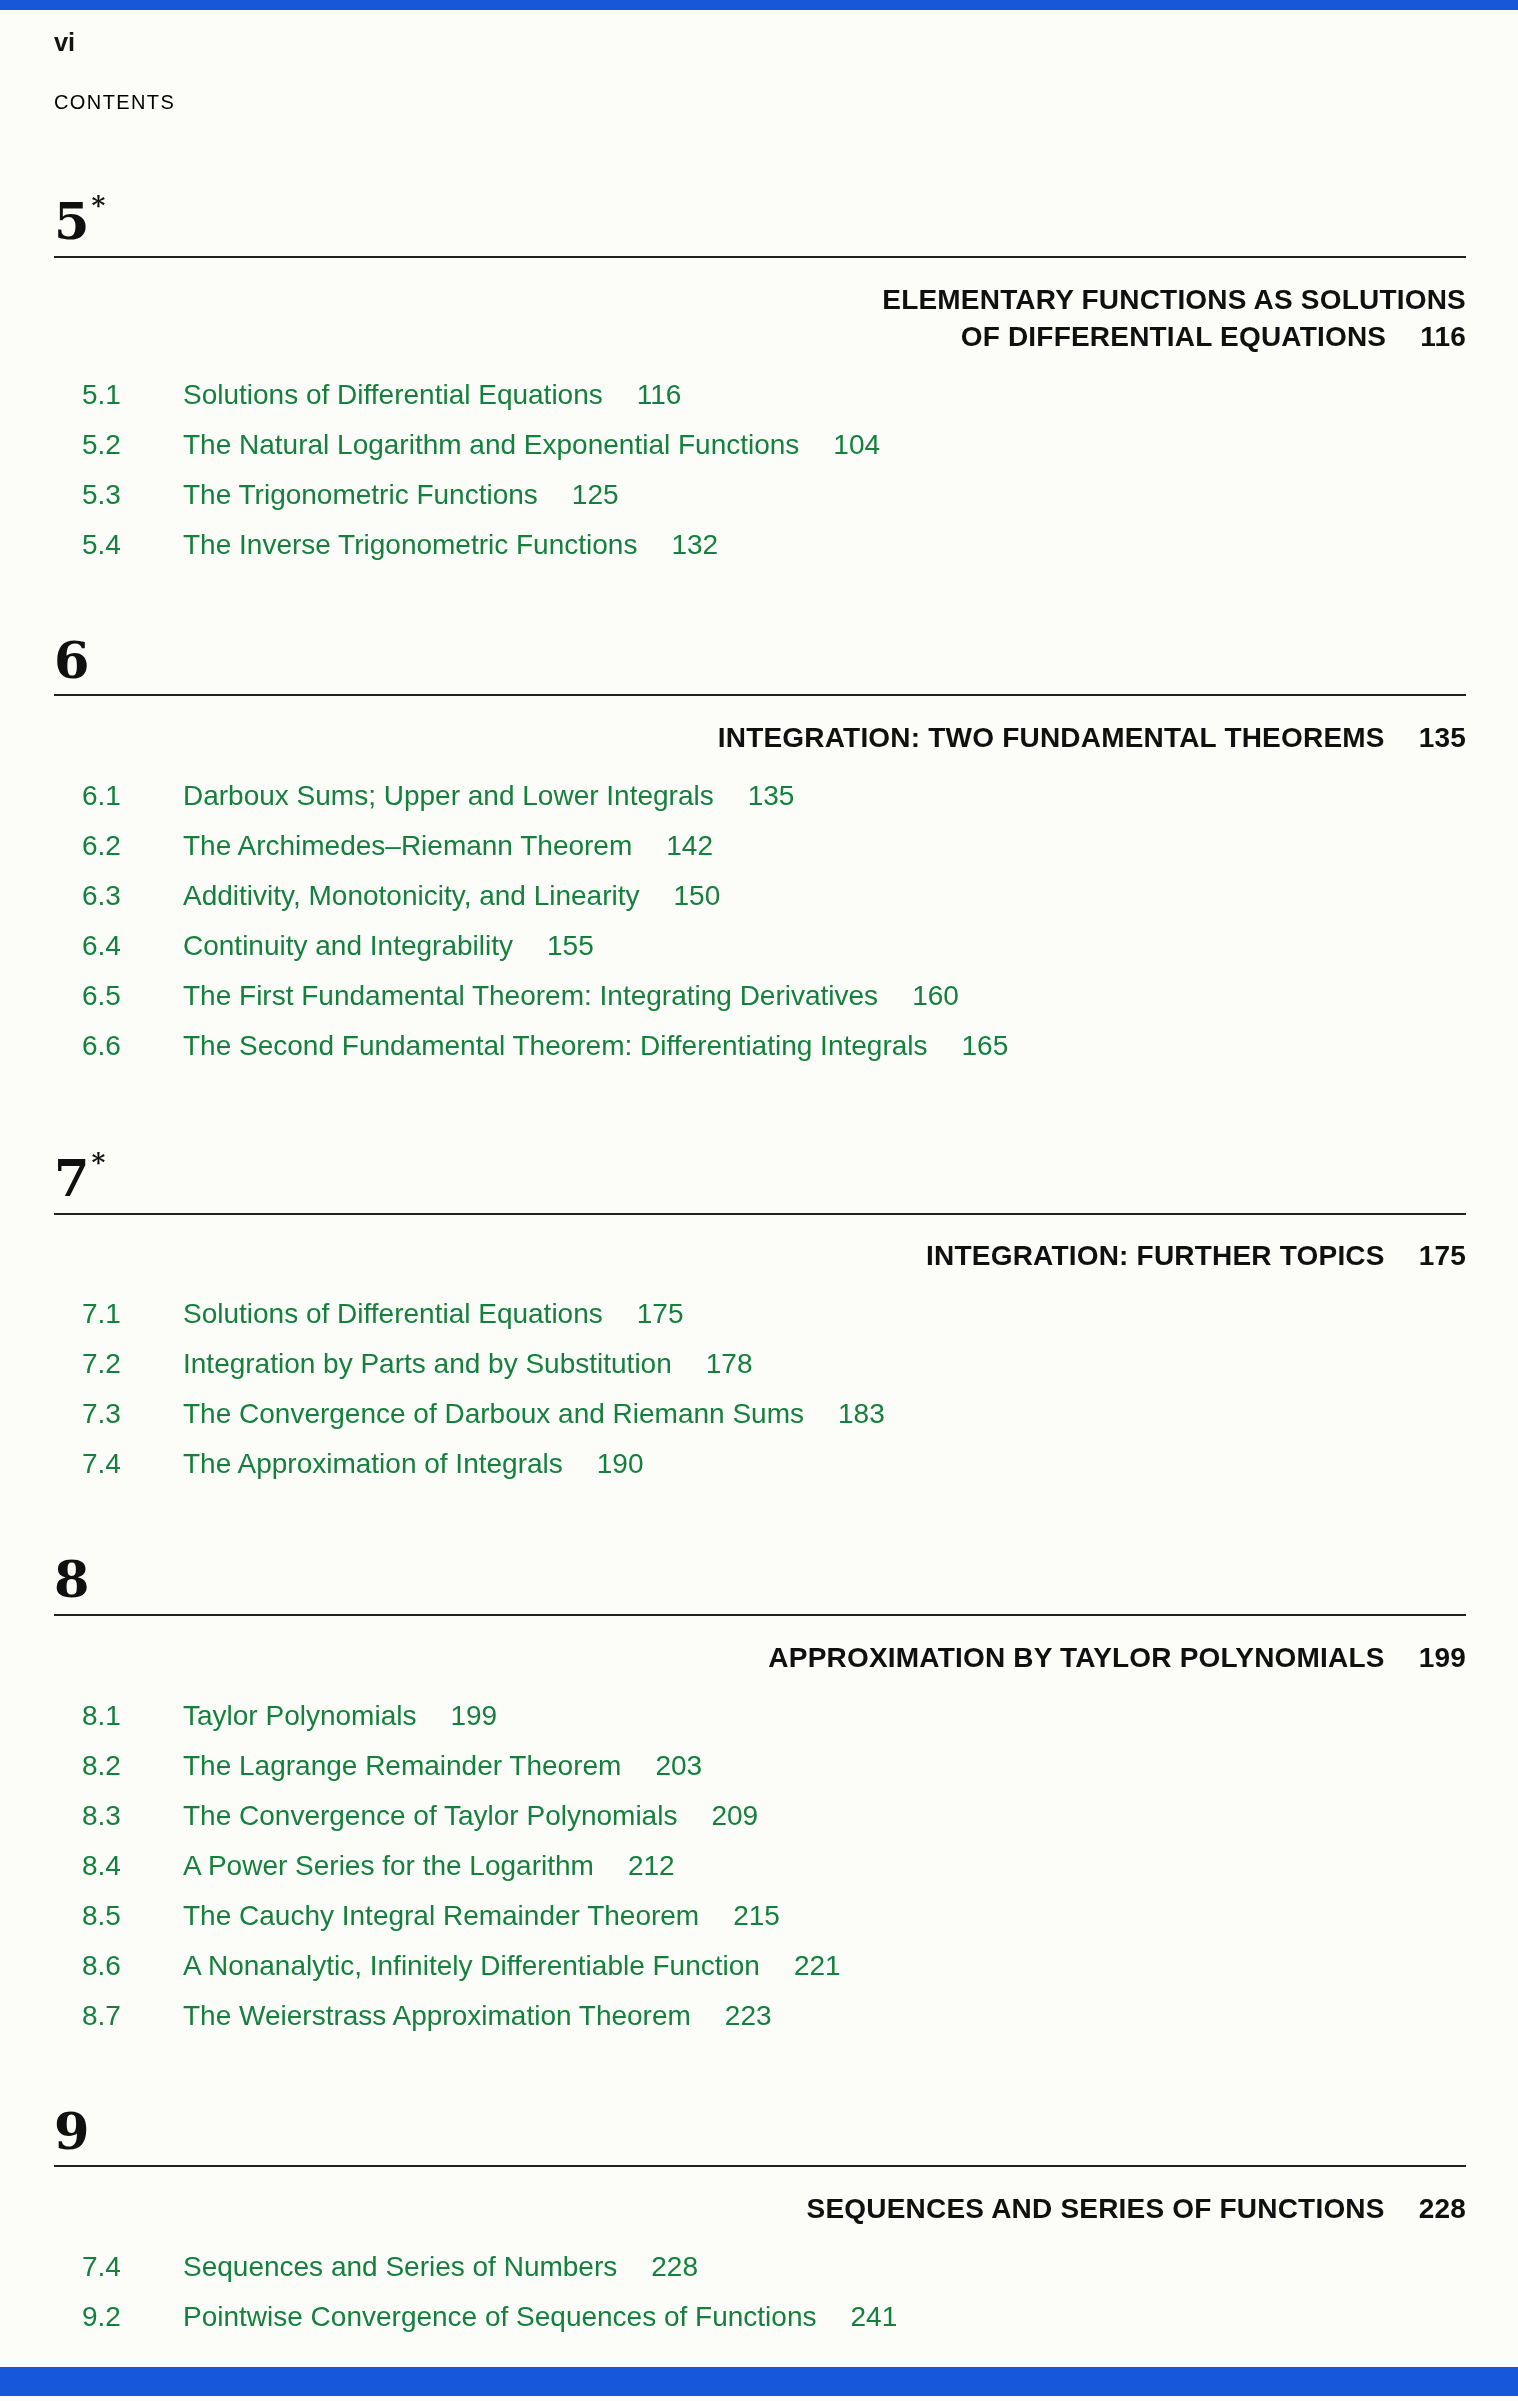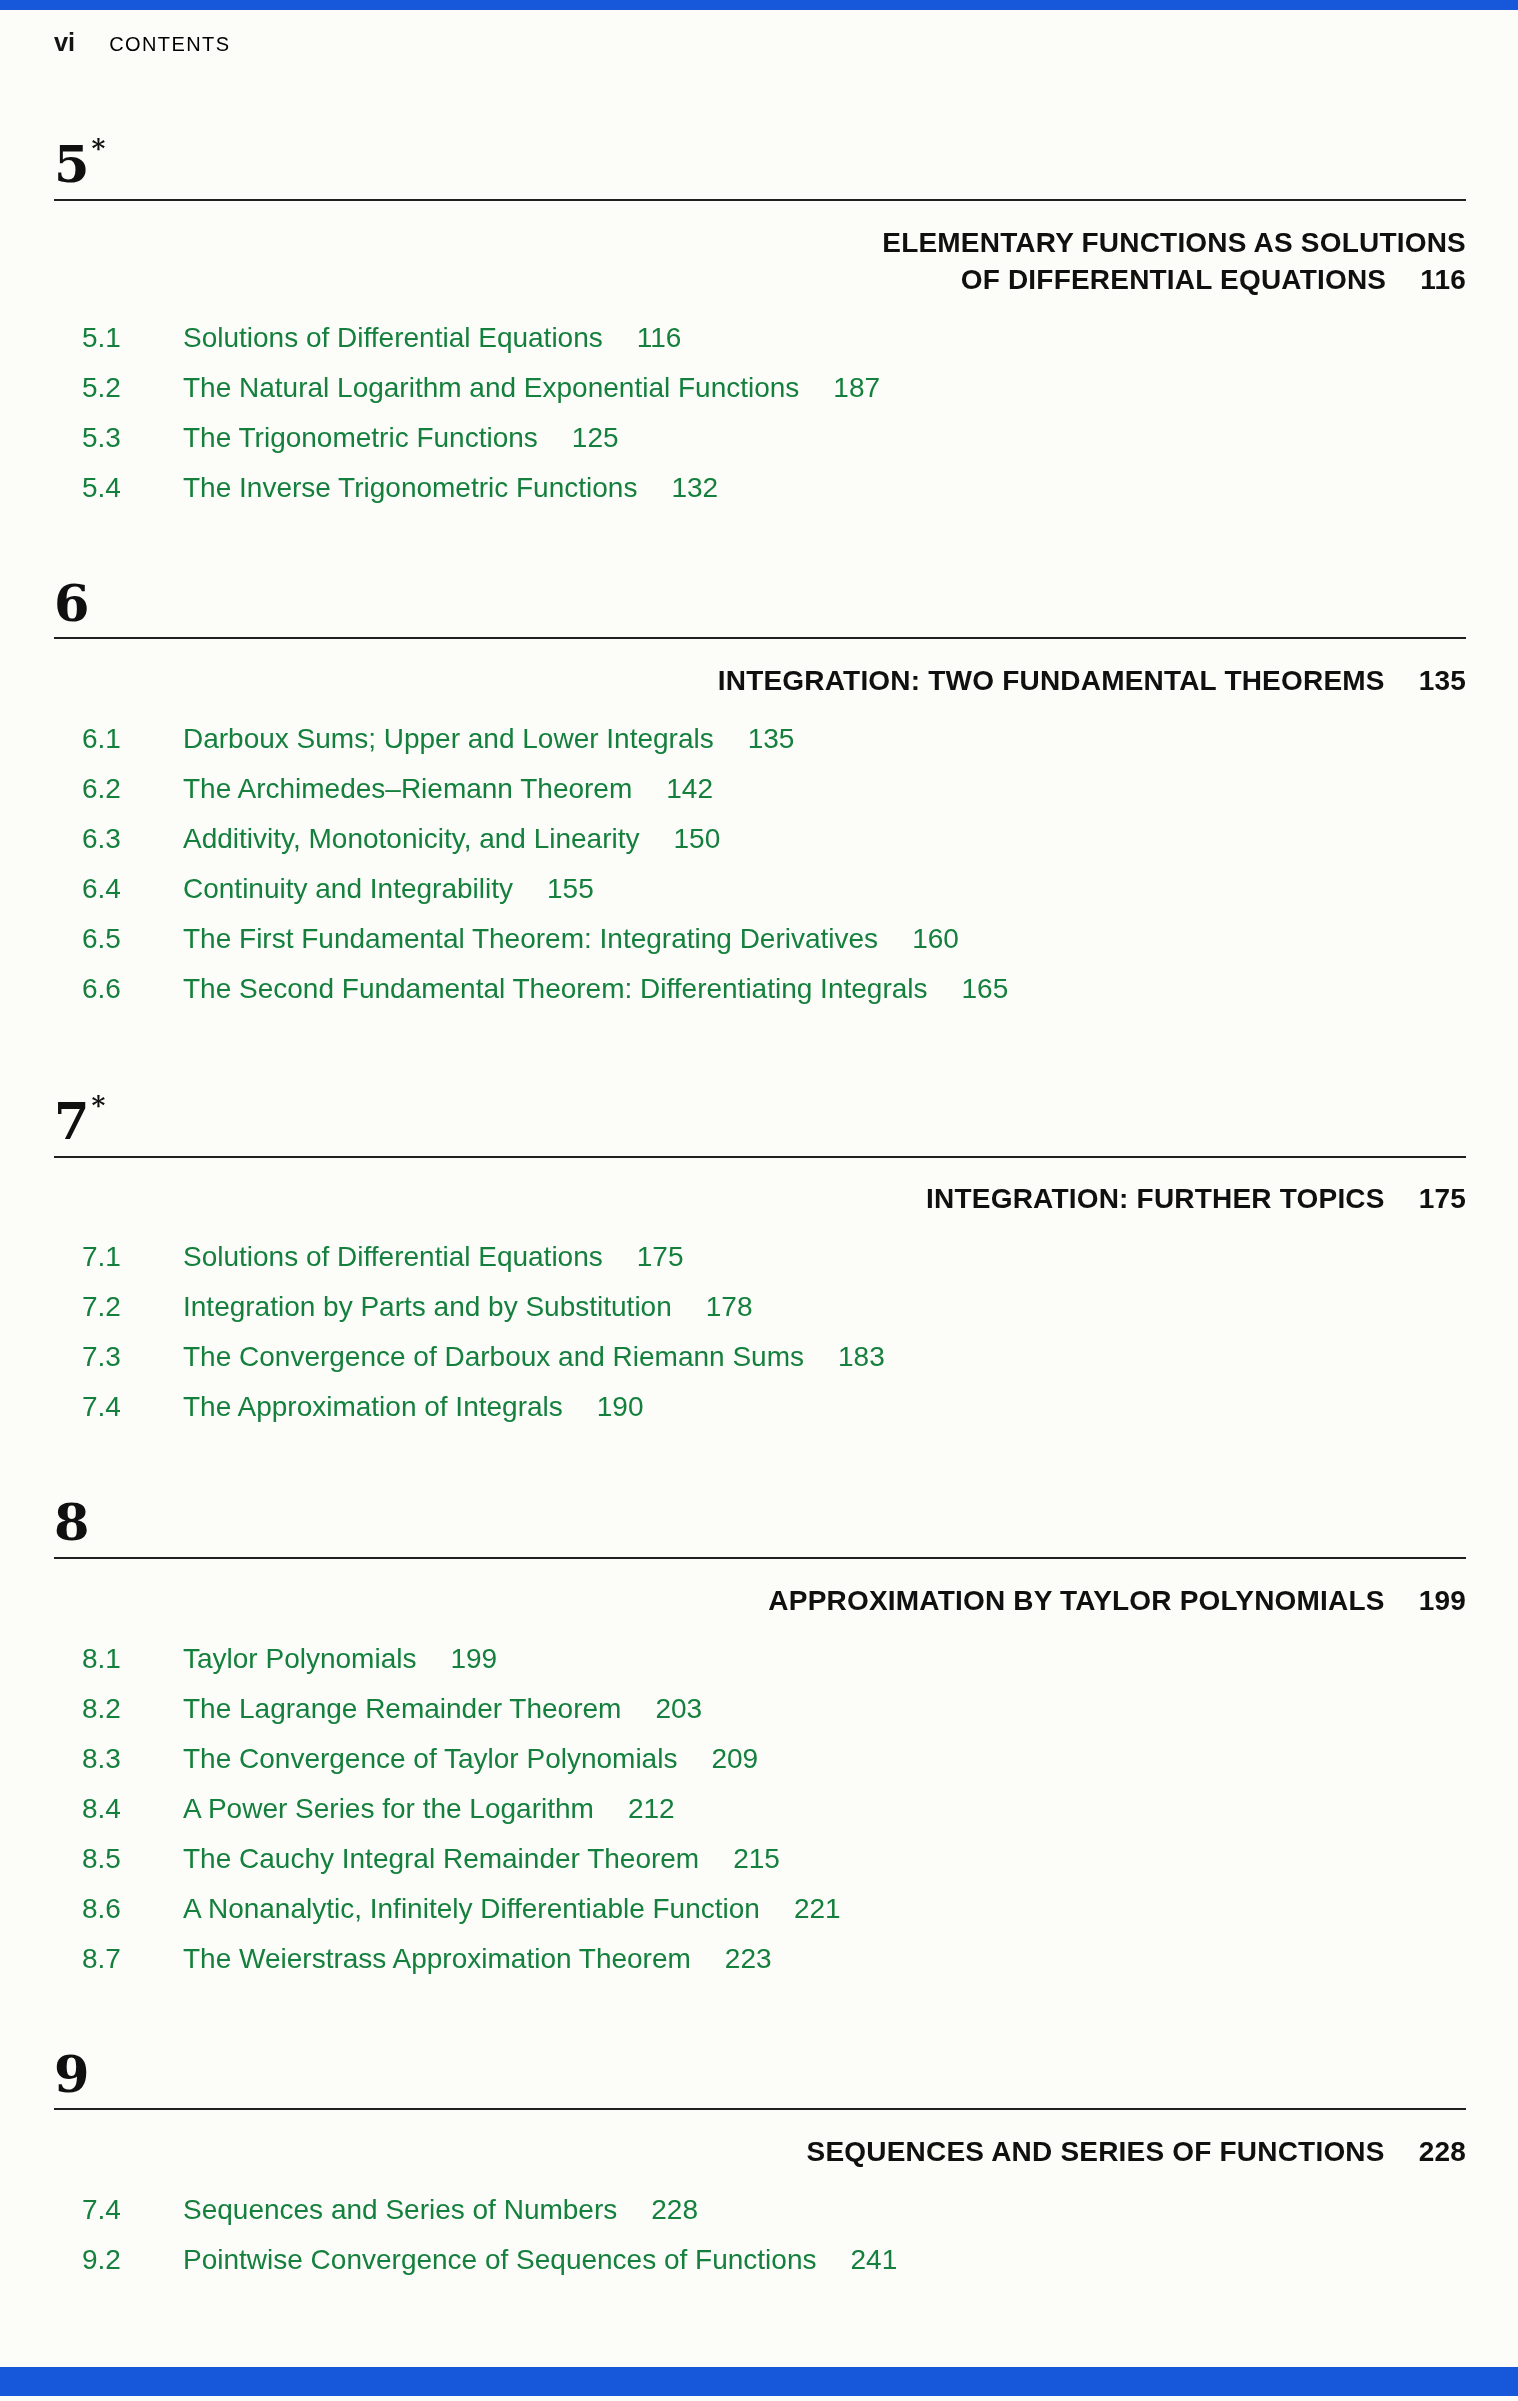--- a/index.html
+++ b/index.html
@@ -23,20 +23,21 @@
 
   .page {
     padding: 24.5px 53px 0 54px;
   }
 
   .header {
     display: flex;
     align-items: baseline;
     gap: 34px;
     margin-top: 3.8px;
+    flex-direction: column;
   }
   .roman {
     font-weight: bold;
     font-size: 25.4px;
   }
   .contents-label {
     font-size: 20px;
     letter-spacing: 1.4px;
     color: #000000;
   }
@@ -104,21 +105,21 @@
           <div>ELEMENTARY FUNCTIONS AS SOLUTIONS</div>
           <div>OF DIFFERENTIAL EQUATIONS<span class="chpage">116</span></div>
         </div>
         <div class="sections">
           <div class="section">
             <span class="snum">5.1</span>
             <span class="stitle">Solutions of Differential Equations<span class="spage">116</span></span>
           </div>
           <div class="section">
             <span class="snum">5.2</span>
-            <span class="stitle">The Natural Logarithm and Exponential Functions<span class="spage">187</span></span>
+            <span class="stitle">The Natural Logarithm and Exponential Functions<span class="spage">104</span></span>
           </div>
           <div class="section">
             <span class="snum">5.3</span>
             <span class="stitle">The Trigonometric Functions<span class="spage">125</span></span>
           </div>
           <div class="section">
             <span class="snum">5.4</span>
             <span class="stitle">The Inverse Trigonometric Functions<span class="spage">132</span></span>
           </div>
         </div>

